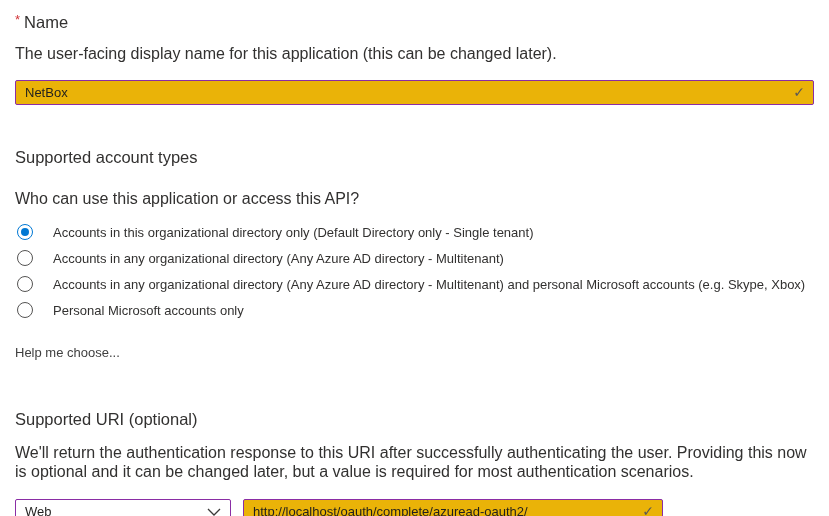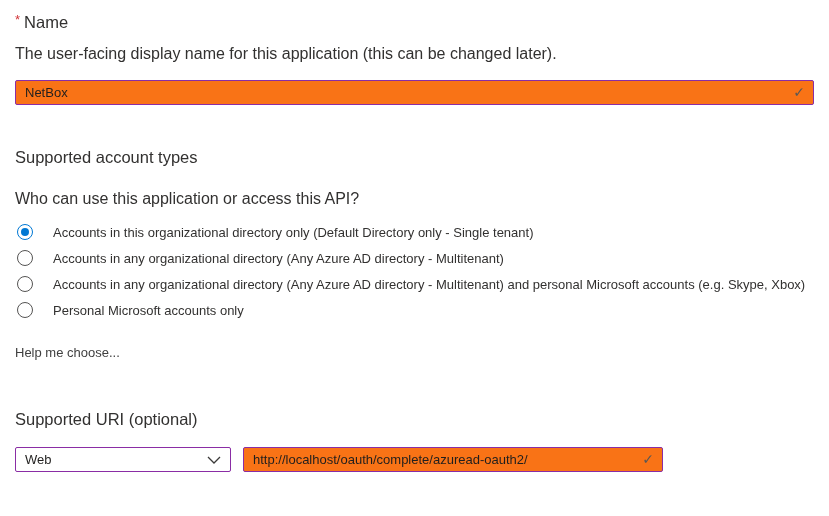--- a/index.html
+++ b/index.html
@@ -43,21 +43,21 @@
   .text-input {
     width: 100%;
     height: 25px;
     border: 1px solid #8a2da5;
     border-radius: 2px;
     padding: 0 28px 0 9px;
     font-size: 13px;
     font-family: "Liberation Sans", "DejaVu Sans", sans-serif;
     color: #201f1e;
     outline: none;
-    background: #f97316;
+    background: #eab308;
   }
   .valid-check {
     position: absolute;
     right: 9px;
     top: 50%;
     transform: translateY(-54%);
     font-size: 14px;
     color: #5a5856;
     pointer-events: none;
     line-height: 1;
@@ -175,20 +175,21 @@
         <span class="radio-circle"></span>
         <span class="radio-label">Personal Microsoft accounts only</span>
       </div>
     </div>
 
     <a class="help-link">Help me choose...</a>
   </div>
 
   <div class="redirect-section">
     <h2 class="section-title">Supported URI (optional)</h2>
+    <p class="description redirect-desc">We'll return the authentication response to this URI after successfully authenticating the user. Providing this now is optional and it can be changed later, but a value is required for most authentication scenarios.</p>
 
     <div class="controls-row">
       <div class="dropdown">
         <span>Web</span>
         <span class="chev">
           <svg width="14" height="8" viewBox="0 0 14 8" fill="none">
             <path d="M1 1 L7 7 L13 1" stroke="#3b3a39" stroke-width="1.3" fill="none"></path>
           </svg>
         </span>
       </div>

